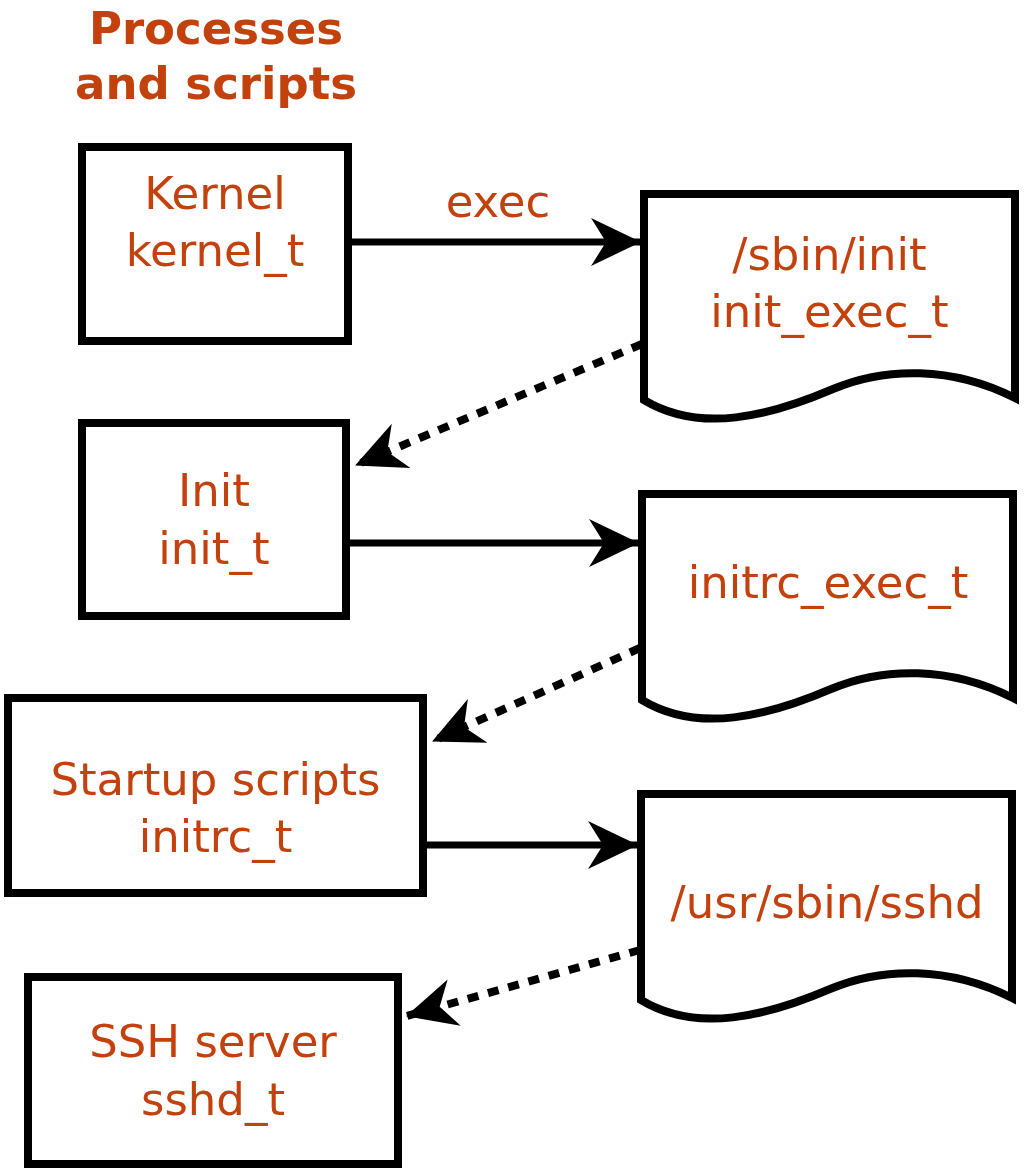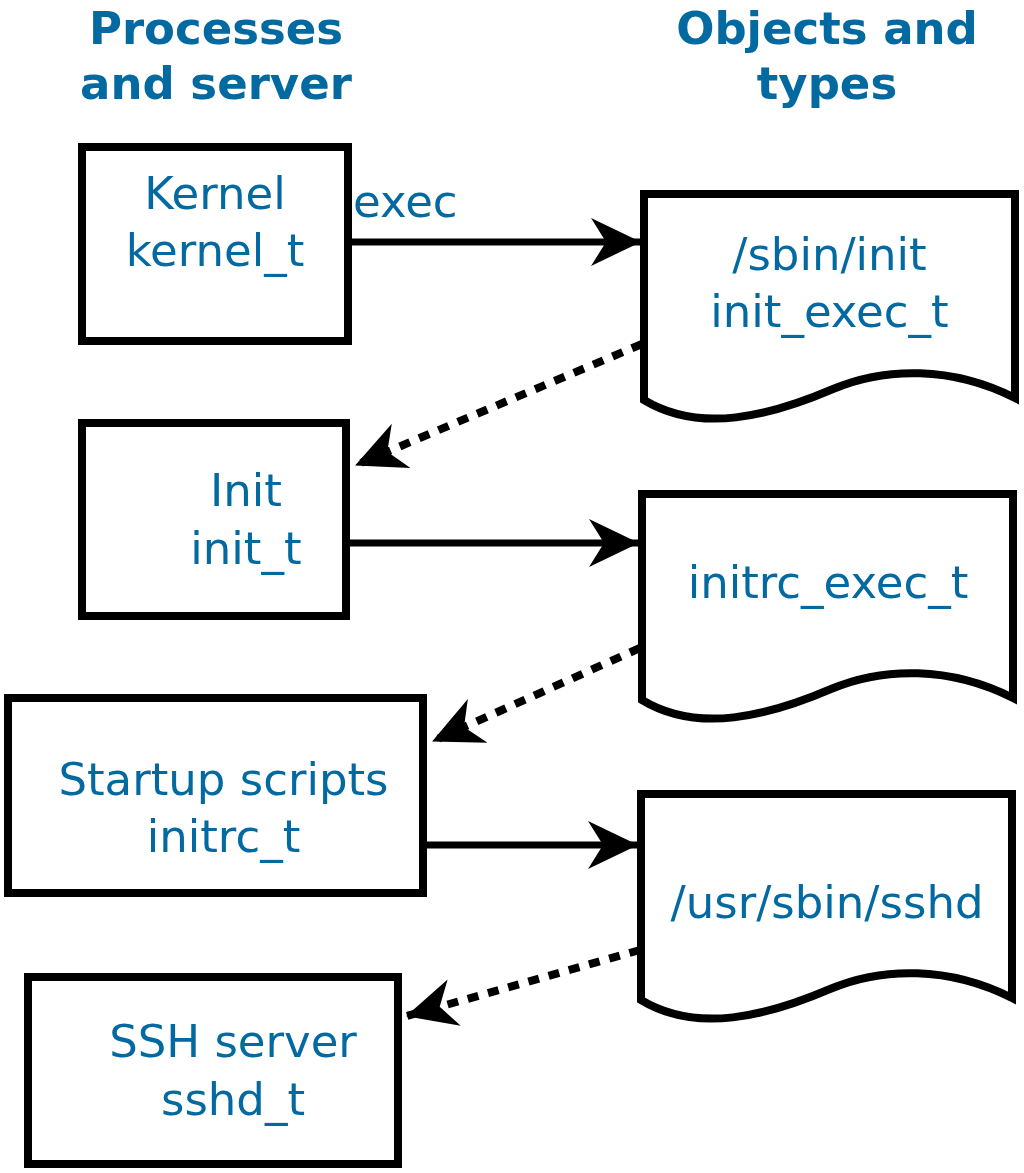--- a/index.html
+++ b/index.html
@@ -6,21 +6,21 @@
     margin: 0;
     padding: 0;
     background: #ffffff;
   }
   .stage {
     position: relative;
     width: 1024px;
     height: 1173px;
     background: #ffffff;
     font-family: "DejaVu Sans", "Liberation Sans", sans-serif;
-    color: #0369a1;
+    color: #c2410c;
     overflow: hidden;
   }
   .stage svg.wires {
     position: absolute;
     left: 0; top: 0;
   }
   .col-header {
     position: absolute;
     top: 2px;
     text-align: center;
@@ -36,32 +36,32 @@
     display: flex;
     flex-direction: column;
     align-items: center;
     justify-content: center;
     text-align: center;
     font-size: 45px;
     line-height: 1.27;
     white-space: nowrap;
   }
   .lbl-kernel  { left: 78px;  top: 143px; width: 274px; height: 158px; }
-  .lbl-init    { left: 78px;  top: 419px; width: 272px; height: 201px; padding-left: 32px; }
-  .lbl-startup { left: 4px;   top: 694px; width: 423px; height: 228px; margin-left: 8px; }
-  .lbl-ssh     { left: 24px;  top: 973px; width: 378px; height: 195px; padding-left: 20px; }
+  .lbl-init    { left: 78px;  top: 419px; width: 272px; height: 201px; }
+  .lbl-startup { left: 4px;   top: 694px; width: 423px; height: 228px; }
+  .lbl-ssh     { left: 24px;  top: 973px; width: 378px; height: 195px; }
   .lbl-doc1    { left: 640px; top: 190px; width: 379px; height: 212px; padding-bottom: 26px; box-sizing: border-box; text-align: center; }
   .lbl-doc2    { left: 638px; top: 490px; width: 380px; height: 212px; padding-bottom: 26px; box-sizing: border-box; }
   .lbl-doc3    { left: 637px; top: 790px; width: 380px; height: 212px; padding-bottom: 26px; box-sizing: border-box; margin-top: 20px; }
   .edge-label {
     position: absolute;
     left: 353px;
     top: 178px;
     width: 290px;
-    text-align: left;
+    text-align: center;
     font-size: 45px;
     line-height: 1.05;
     white-space: nowrap;
   }
   .pbox { fill: #ffffff; stroke: #000000; stroke-width: 8; }
   .doc  { fill: #ffffff; stroke: #000000; stroke-width: 8; stroke-linejoin: miter; }
   .solid-arrow  { stroke: #000000; stroke-width: 7; fill: none; }
   .dotted-arrow { stroke: #000000; stroke-width: 8; fill: none; stroke-dasharray: 11 10; }
 </style>
 </head>
@@ -89,25 +89,21 @@
     <line class="solid-arrow" x1="348" y1="543" x2="638" y2="543" marker-end="url(#ah)"></line>
     <line class="solid-arrow" x1="427" y1="845" x2="637" y2="845" marker-end="url(#ah)"></line>
 
     <line class="dotted-arrow" x1="642" y1="344" x2="356" y2="465" marker-end="url(#ah)"></line>
     <line class="dotted-arrow" x1="640" y1="648" x2="433" y2="741" marker-end="url(#ah)"></line>
     <line class="dotted-arrow" x1="640" y1="950" x2="407" y2="1016" marker-end="url(#ah)"></line>
   </svg>
 
   <div class="col-header hdr-left">
     <div>Processes</div>
-    <div>and server</div>
-  </div>
-  <div class="col-header hdr-right">
-    <div>Objects and</div>
-    <div>types</div>
+    <div>and scripts</div>
   </div>
 
   <div class="edge-label">exec</div>
 
   <div class="node-label lbl-kernel">
     <span>Kernel</span>
     <span>kernel_t</span>
   </div>
   <div class="node-label lbl-init">
     <span>Init</span>

